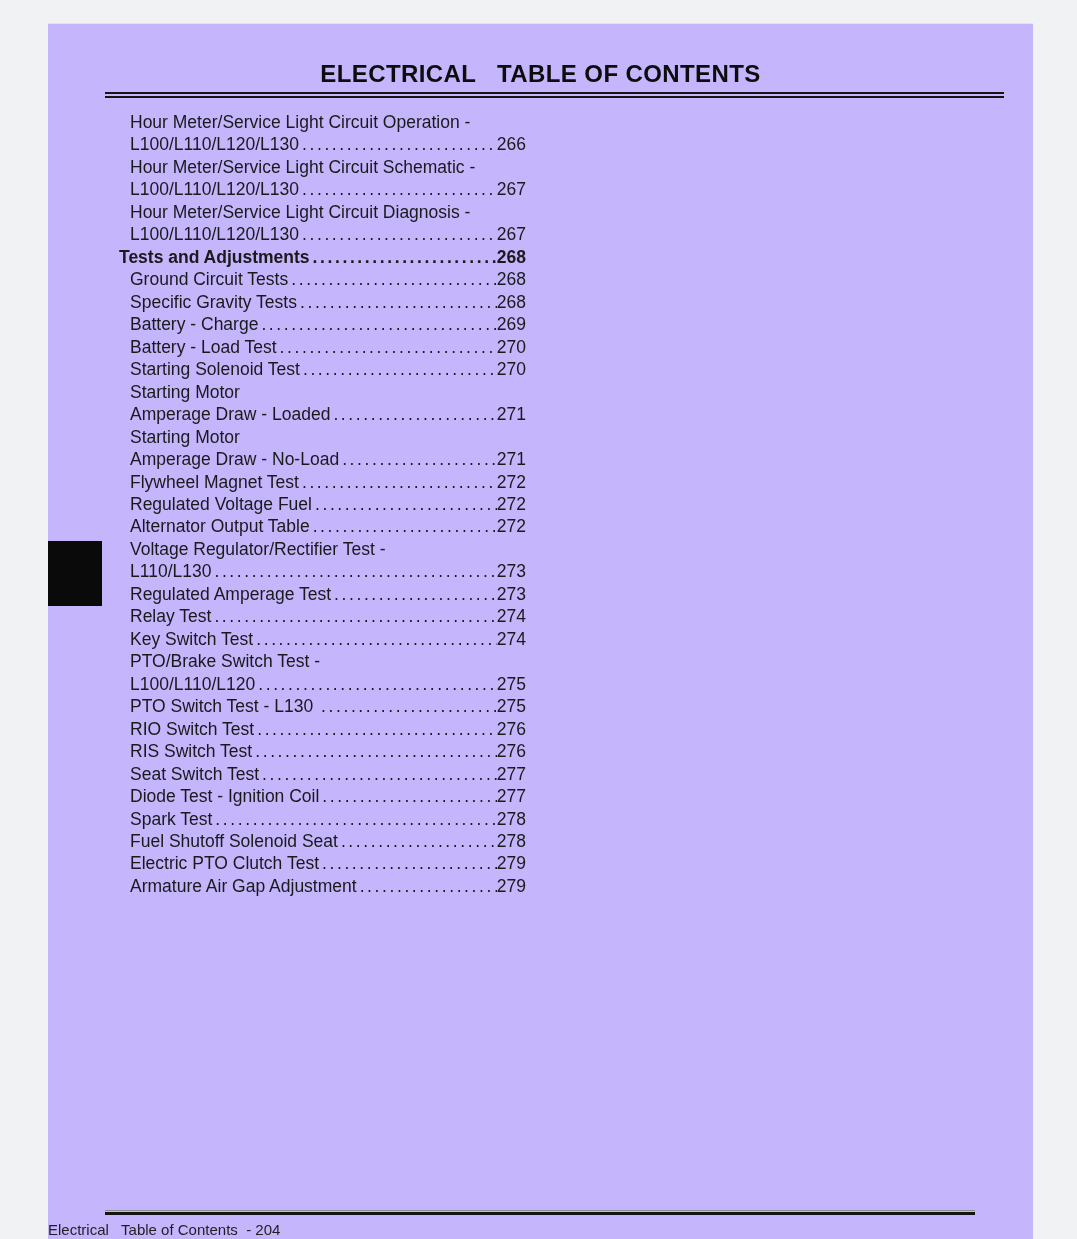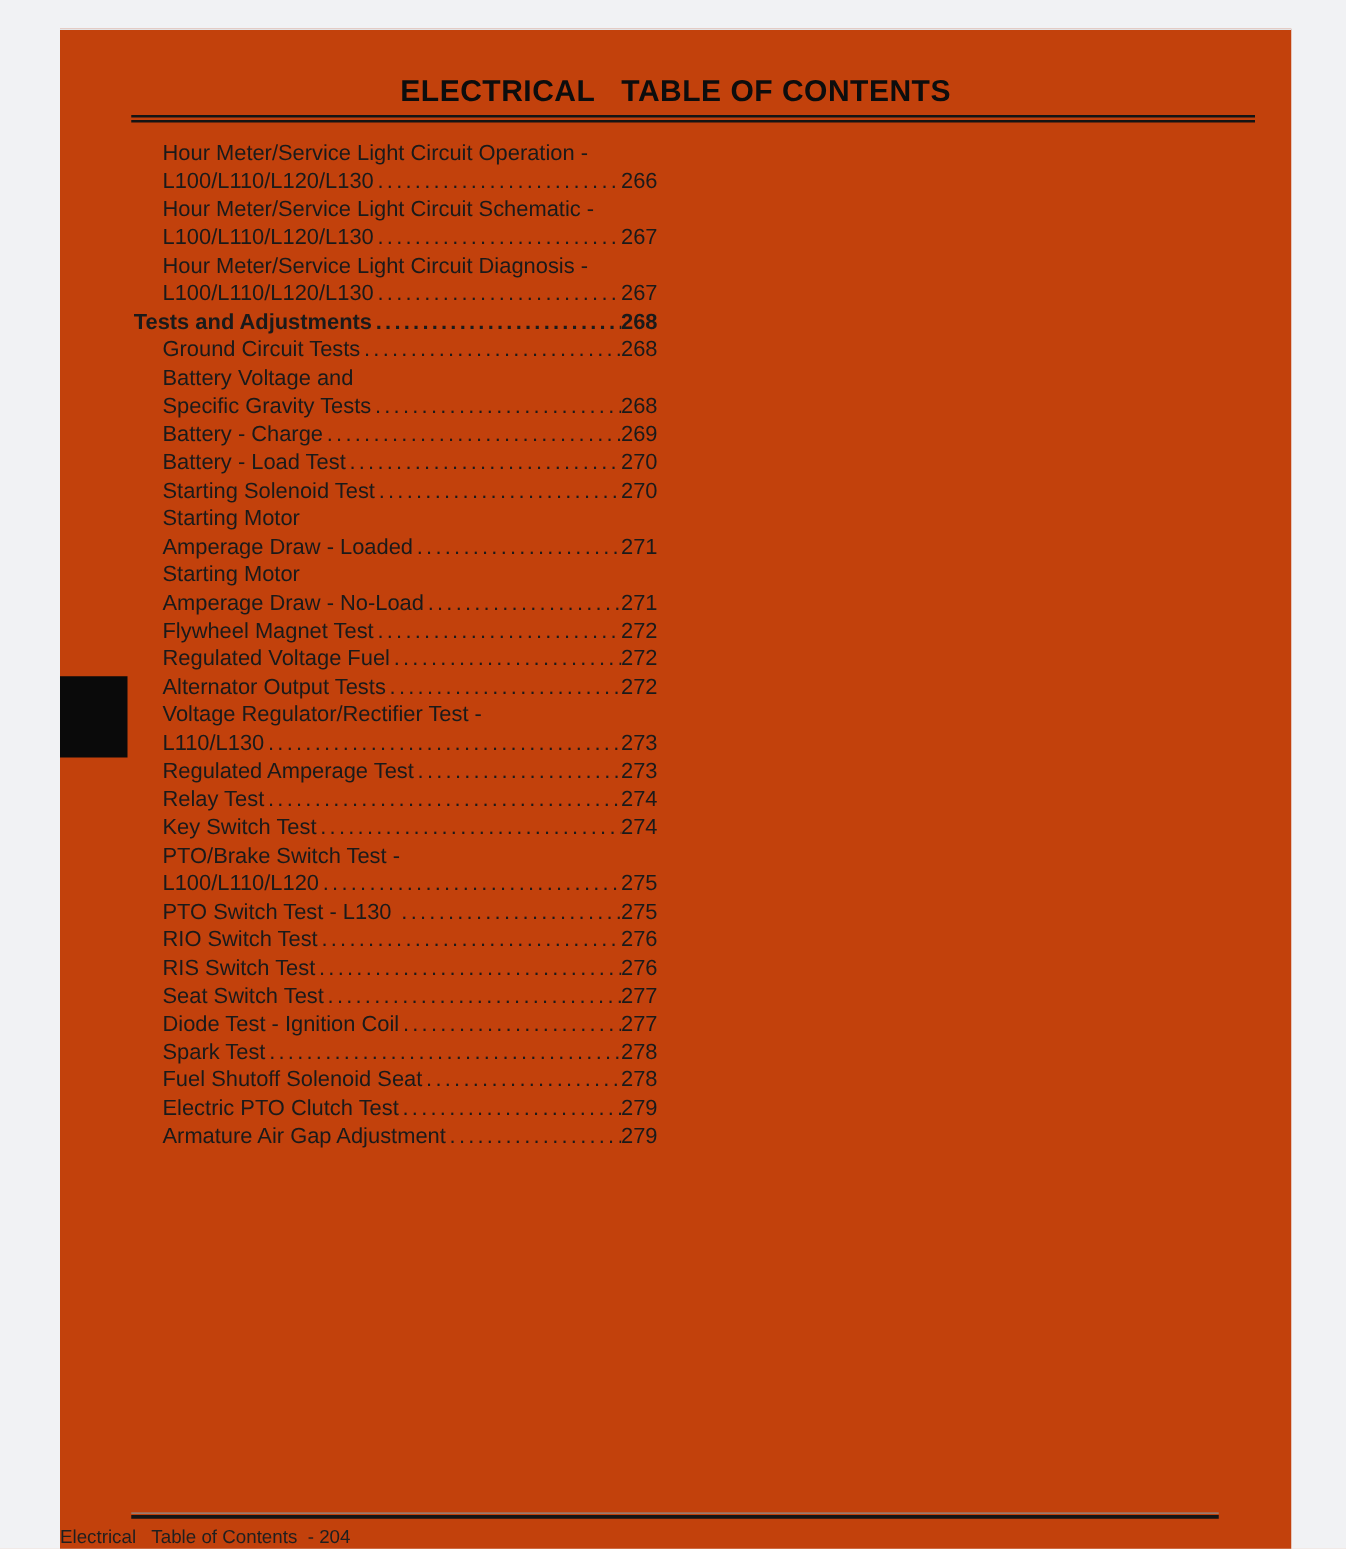--- a/index.html
+++ b/index.html
@@ -10,21 +10,21 @@
     background: #f1f2f4;
     overflow: hidden;
     font-family: "Liberation Sans", "DejaVu Sans", sans-serif;
   }
   .page {
     position: absolute;
     left: 48px;
     top: 23px;
     width: 985px;
     height: 1216px;
-    background: #c2410c;
+    background: #c4b5fd;
     border-top: 1px solid #e3e4e6;
   }
   .title {
     position: absolute;
     top: 36px;
     left: 0;
     width: 100%;
     text-align: center;
     font-size: 24px;
     font-weight: 700;
@@ -44,21 +44,21 @@
   .toc {
     position: absolute;
     left: 59px;
     top: 87px;
     width: 419px;
     font-size: 17.5px;
     line-height: 22.47px;
     color: #1a1a1a;
   }
   .toc .entry { padding-left: 23px; }
-  .toc .entry.bold { padding-left: 0; font-weight: 700; }
+  .toc .entry.bold { padding-left: 0; font-weight: 700; margin-left: 12px; }
   .toc .line {
     display: flex;
     align-items: baseline;
     text-align: right;
   }
   .toc .label { white-space: pre; }
   .toc .dots {
     flex: 1;
     overflow: hidden;
     white-space: nowrap;
@@ -141,23 +141,20 @@
         </div>
         <div class="entry">
           <div class="line">
             <span class="label">Ground Circuit Tests</span>
             <span class="dots">................................................................................</span>
             <span class="pagenum">268</span>
           </div>
         </div>
         <div class="entry">
           <div class="line">
-            <span class="label">Battery Voltage and</span>
-          </div>
-          <div class="line">
             <span class="label">Specific Gravity Tests</span>
             <span class="dots">................................................................................</span>
             <span class="pagenum">268</span>
           </div>
         </div>
         <div class="entry">
           <div class="line">
             <span class="label">Battery - Charge</span>
             <span class="dots">................................................................................</span>
             <span class="pagenum">269</span>
@@ -206,21 +203,21 @@
         </div>
         <div class="entry">
           <div class="line">
             <span class="label">Regulated Voltage Fuel</span>
             <span class="dots">................................................................................</span>
             <span class="pagenum">272</span>
           </div>
         </div>
         <div class="entry">
           <div class="line">
-            <span class="label">Alternator Output Tests</span>
+            <span class="label">Alternator Output Table</span>
             <span class="dots">................................................................................</span>
             <span class="pagenum">272</span>
           </div>
         </div>
         <div class="entry">
           <div class="line">
             <span class="label">Voltage Regulator/Rectifier Test -</span>
           </div>
           <div class="line">
             <span class="label">L110/L130</span>

